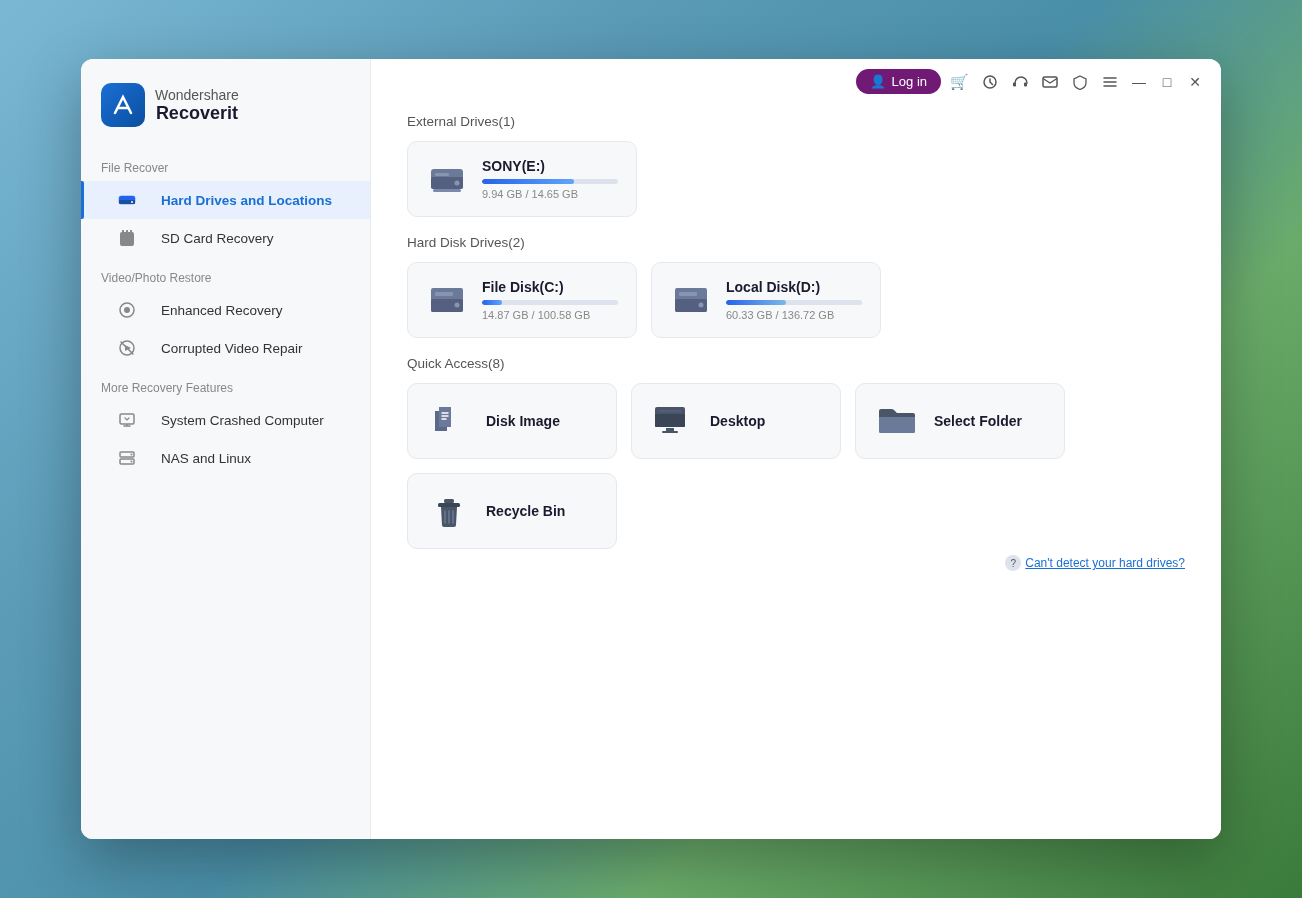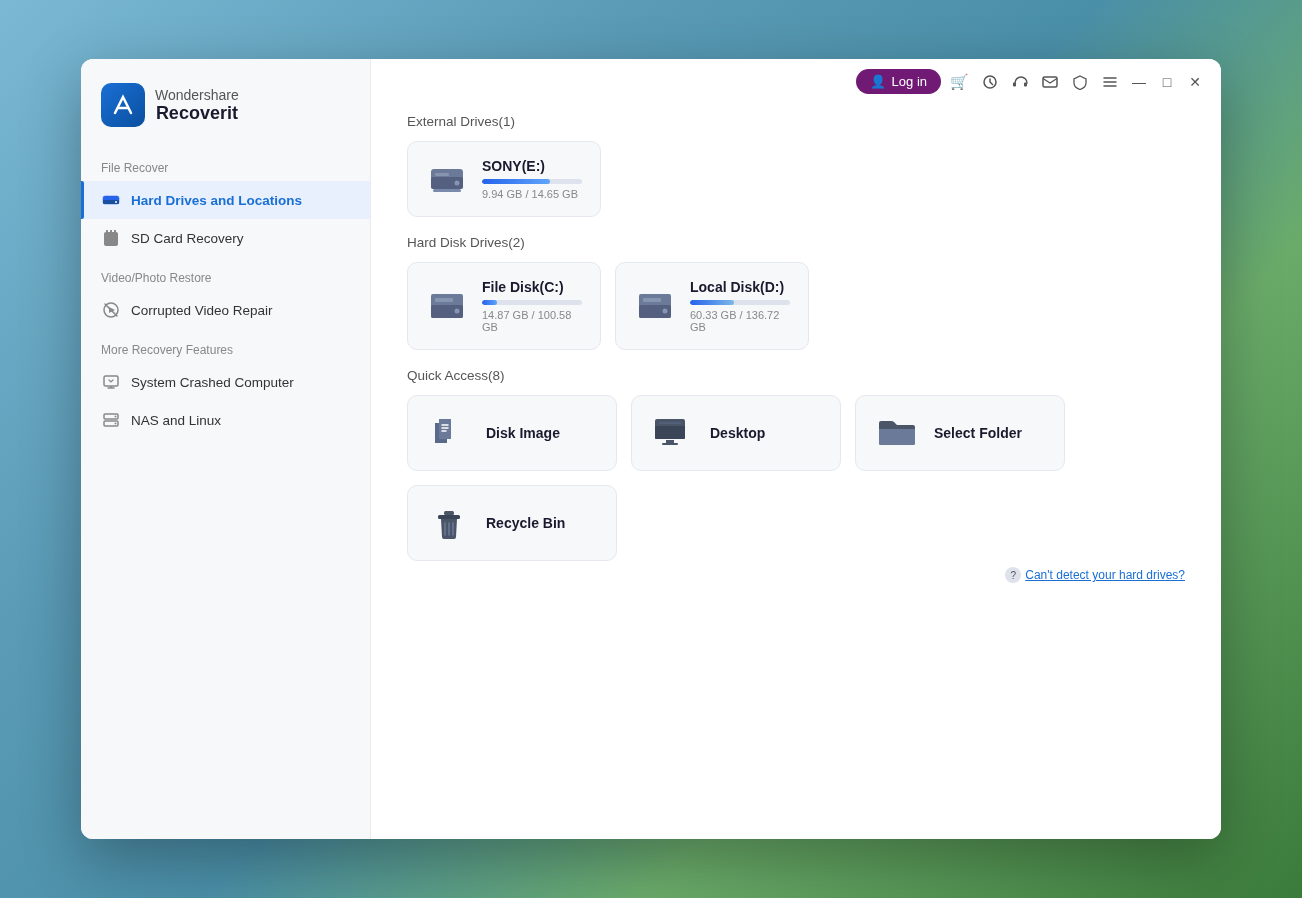--- a/index.html
+++ b/index.html
@@ -65,22 +65,22 @@
     }
     .sidebar-section-label {
       font-size: 12px;
       color: #888;
       padding: 14px 20px 6px 20px;
       font-weight: 500;
     }
     .sidebar-item {
       display: flex;
       align-items: center;
-      gap: 10px;
-      padding: 9px 20px;
+      gap: 24px;
+      padding: 9px 36px;
       cursor: pointer;
       border-radius: 0;
       font-size: 13.5px;
       color: #333;
       position: relative;
     }
     .sidebar-item.active {
       background: #e8f0fe;
       color: #1a6fd4;
       font-weight: 600;
@@ -191,21 +191,21 @@
       display: flex;
       gap: 14px;
       margin-bottom: 18px;
       flex-wrap: wrap;
     }
     .drive-card {
       background: #f7f8fa;
       border: 1.5px solid #e5e8ee;
       border-radius: 10px;
       padding: 16px 18px;
-      width: 194px;
+      width: 230px;
       cursor: pointer;
       display: flex;
       align-items: center;
       gap: 14px;
       transition: border-color 0.15s, box-shadow 0.15s;
     }
     .drive-icon {
       width: 42px;
       height: 42px;
       display: flex;
@@ -333,20 +333,29 @@
           <rect x="3" y="1" width="2" height="5" rx="0.5" fill="#888"></rect>
           <rect x="7" y="1" width="2" height="5" rx="0.5" fill="#888"></rect>
           <rect x="11" y="1" width="2" height="5" rx="0.5" fill="#888"></rect>
         </svg>
       </div>
       <span>SD Card Recovery</span>
     </div>
 
     <div class="sidebar-section-label">Video/Photo Restore</div>
 
+    <div class="sidebar-item">
+      <div class="sidebar-item-icon">
+        <svg width="18" height="18" viewBox="0 0 18 18" fill="none">
+          <circle cx="9" cy="9" r="7" stroke="#888" stroke-width="1.5" fill="none"></circle>
+          <circle cx="9" cy="9" r="3" fill="#888"></circle>
+        </svg>
+      </div>
+      <span>Enhanced Recovery</span>
+    </div>
 
     <div class="sidebar-item">
       <div class="sidebar-item-icon">
         <svg width="18" height="18" viewBox="0 0 18 18" fill="none">
           <circle cx="9" cy="9" r="7" stroke="#888" stroke-width="1.5" fill="none"></circle>
           <path d="M7 6 L13 9 L7 12 Z" fill="#888"></path>
           <line x1="3" y1="3" x2="15" y2="15" stroke="#888" stroke-width="1.5" stroke-linecap="round"></line>
         </svg>
       </div>
       <span>Corrupted Video Repair</span>

